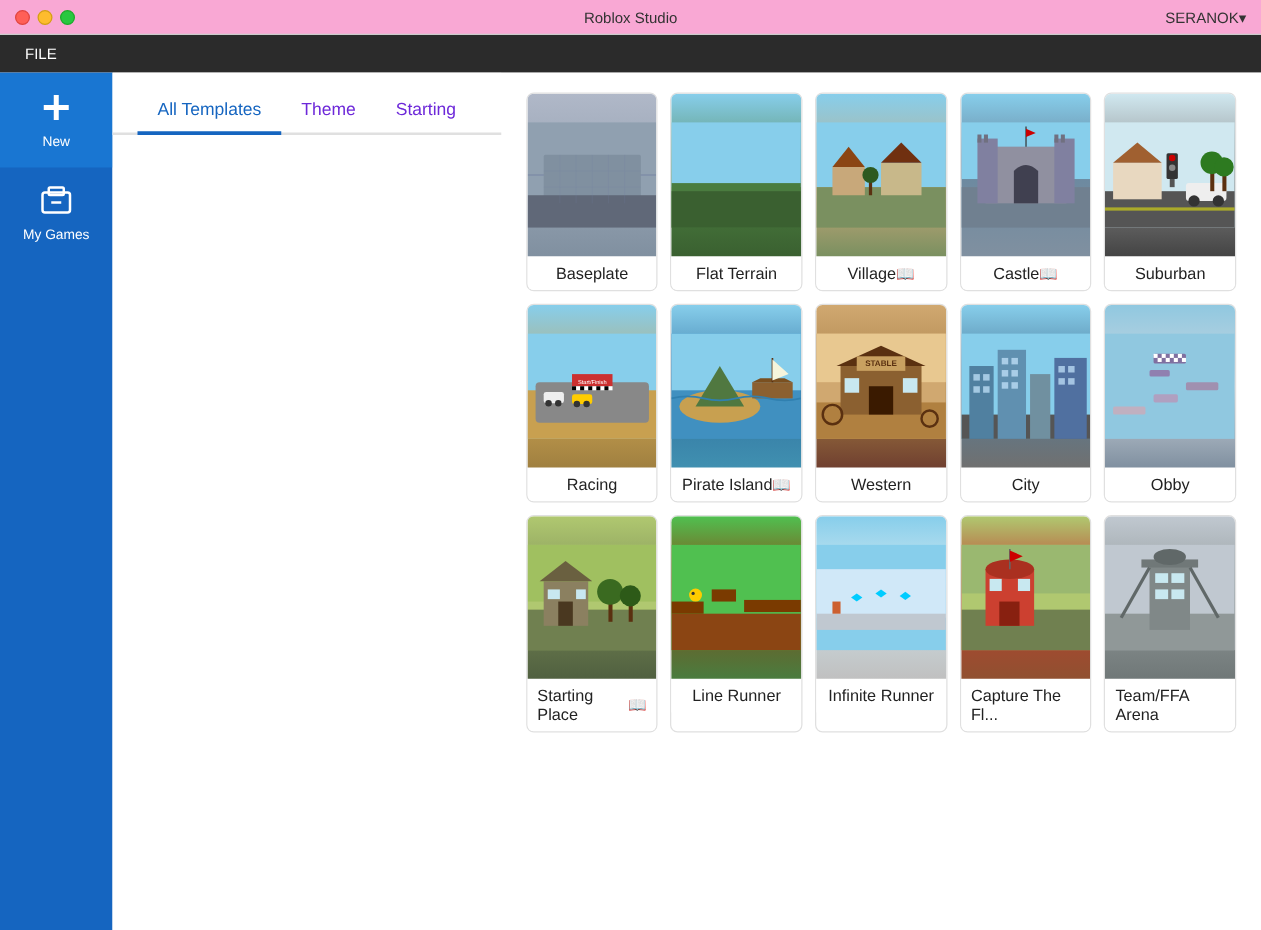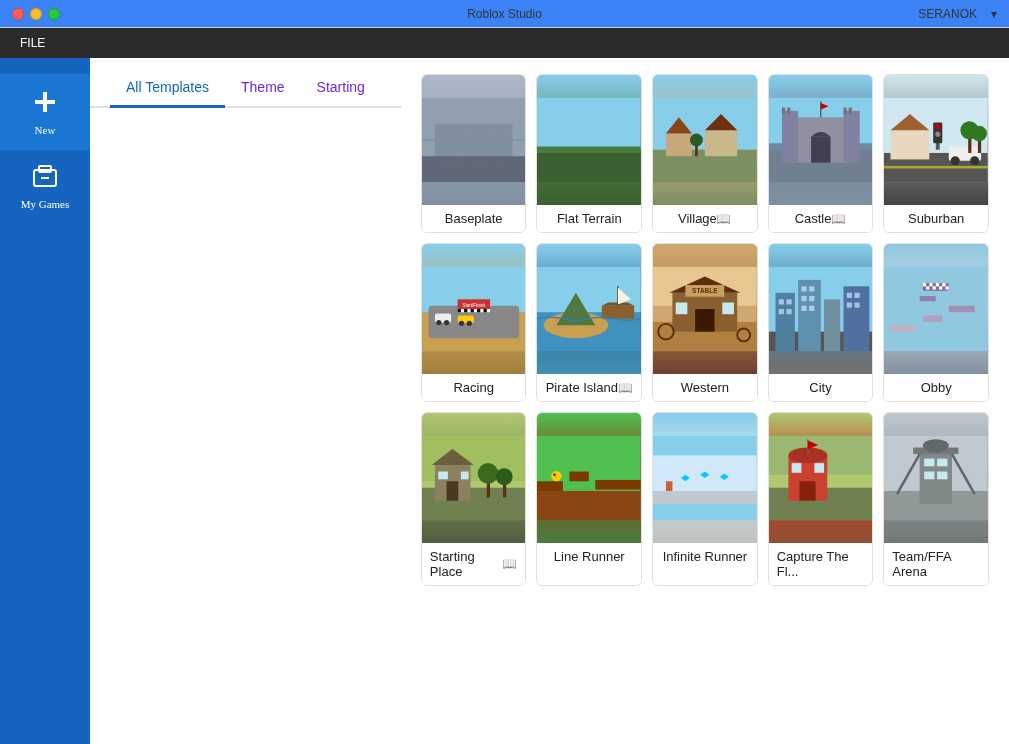--- a/index.html
+++ b/index.html
@@ -8,21 +8,21 @@
       background: #f0f0f0;
       width: 1009px;
       height: 744px;
       overflow: hidden;
       display: flex;
       flex-direction: column;
     }
 
     
     .title-bar {
-      background: #3b82f6;
+      background: #f9a8d4;
       height: 28px;
       display: flex;
       align-items: center;
       justify-content: space-between;
       padding: 0 12px;
       border-bottom: 1px solid #ccc;
       position: relative;
     }
     .title-bar-controls {
       display: flex;
@@ -43,21 +43,21 @@
       left: 50%;
       transform: translateX(-50%);
       font-size: 12px;
       color: #333;
     }
     .title-bar-user {
       font-size: 12px;
       color: #333;
       display: flex;
       align-items: center;
-      gap: 14px;
+      gap: 0;
     }
 
     
     .menu-bar {
       background: #2b2b2b;
       height: 30px;
       display: flex;
       align-items: center;
       padding: 0 12px;
     }
@@ -75,23 +75,22 @@
       overflow: hidden;
     }
 
     
     .sidebar {
       width: 90px;
       background: #1565c0;
       display: flex;
       flex-direction: column;
       align-items: center;
-      padding-top: 16px;
+      padding-top: 0;
       gap: 0;
-      font-family: Liberation Serif, serif;
     }
     .sidebar-item {
       width: 100%;
       display: flex;
       flex-direction: column;
       align-items: center;
       padding: 14px 0;
       cursor: pointer;
       color: #fff;
       font-size: 12px;

